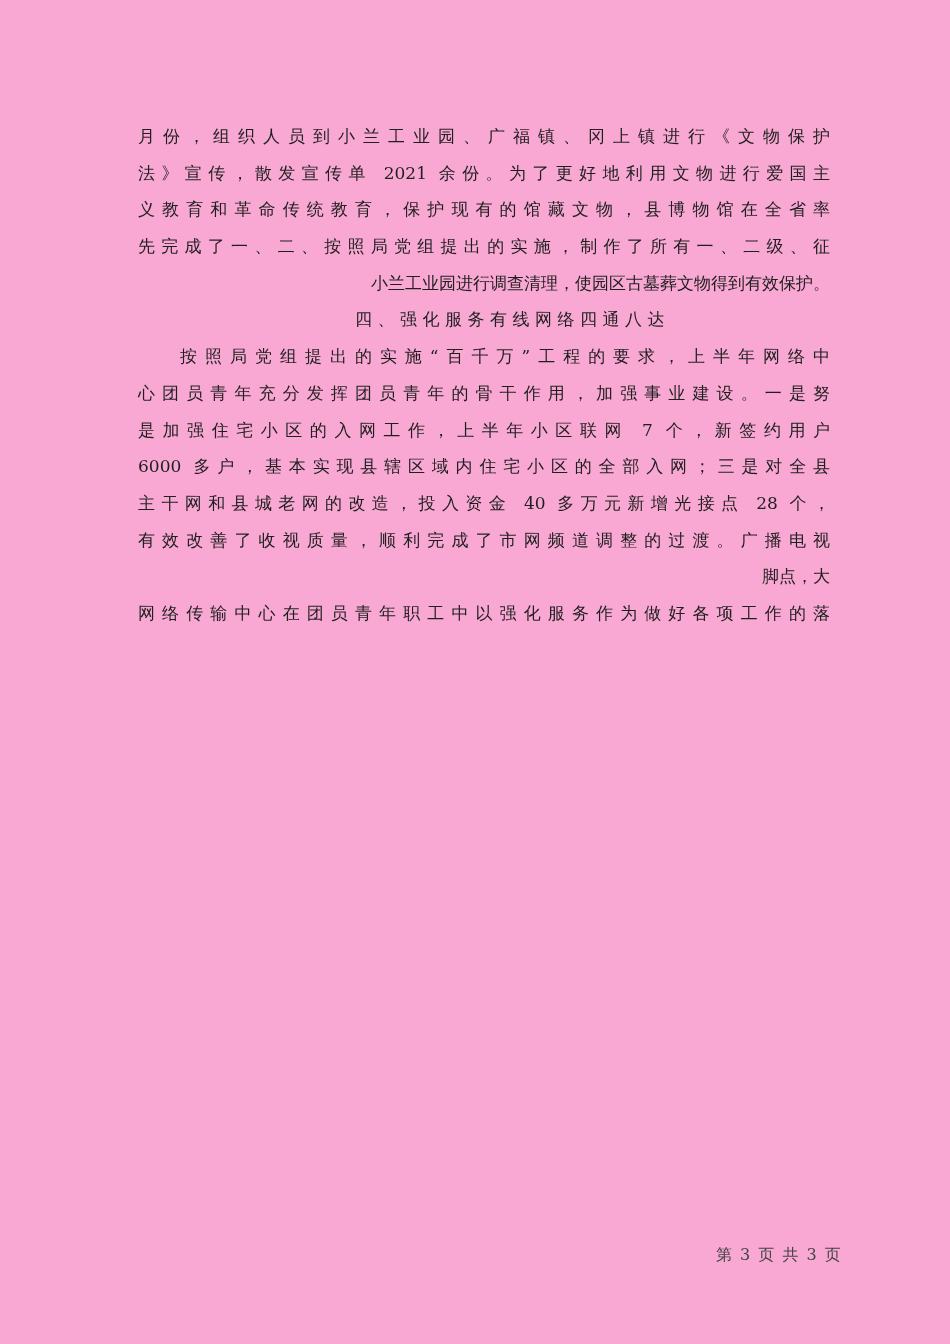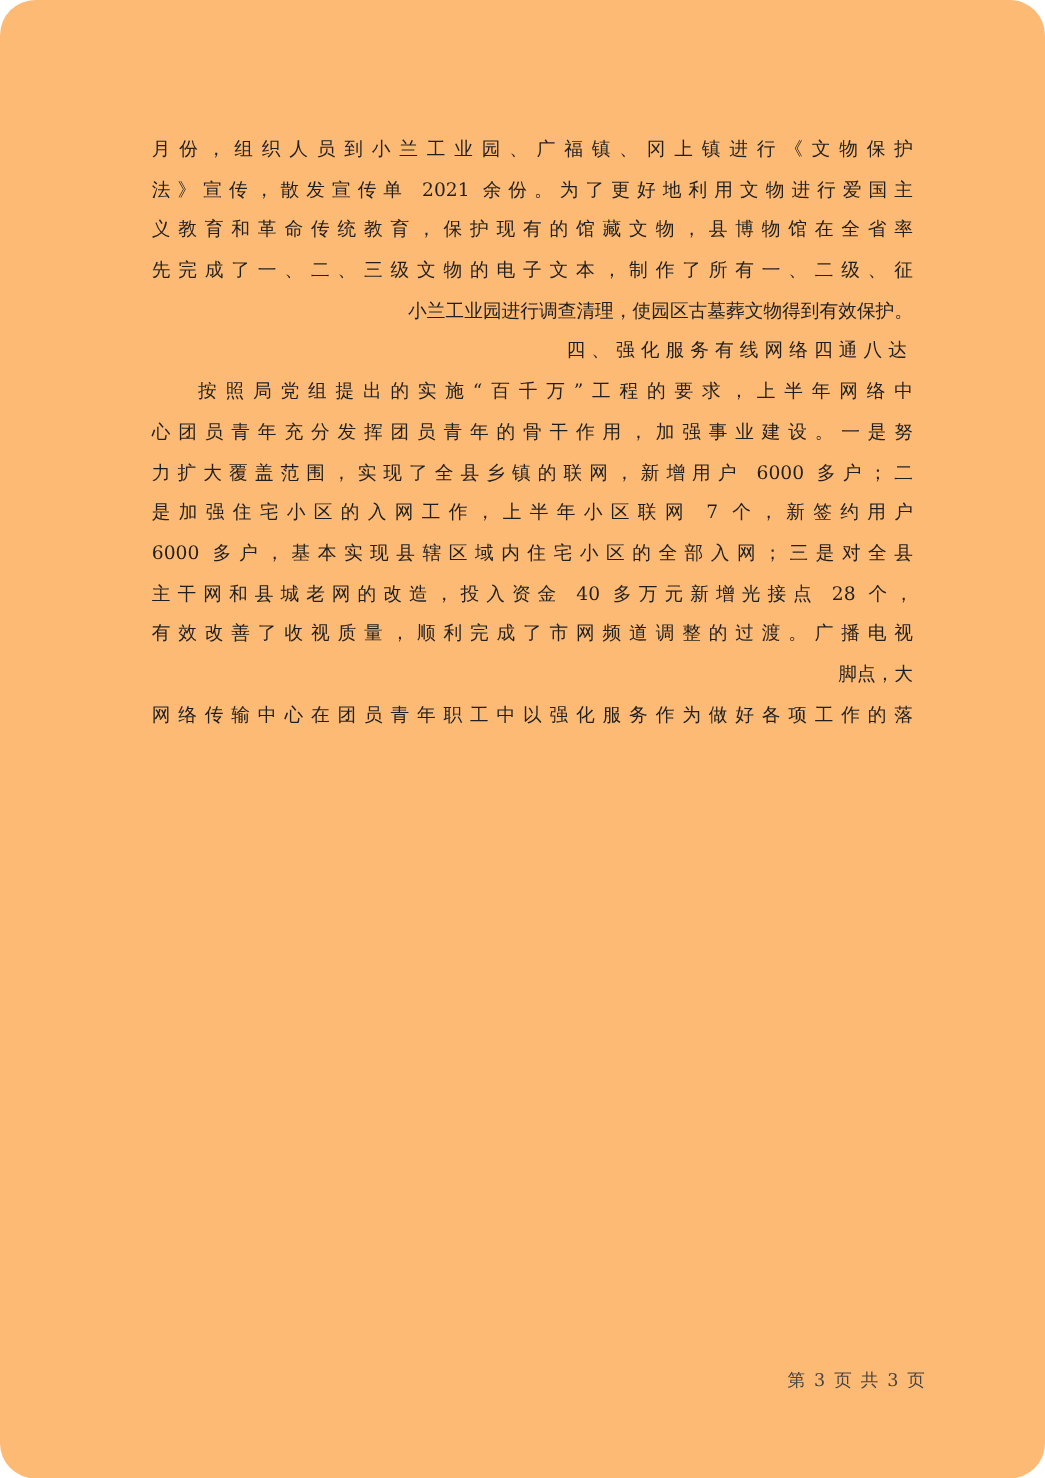--- a/index.html
+++ b/index.html
@@ -4,24 +4,23 @@
 <style>
   html, body {
     margin: 0;
     padding: 0;
     background: #ffffff;
   }
   .page {
     position: relative;
     width: 950px;
     height: 1344px;
-    background: #fdba74;
+    background: #f9a8d4;
     overflow: hidden;
     font-family: "DejaVu Serif", "Liberation Serif", serif;
-    border-radius: 32px;
   }
   .doc-body {
     position: absolute;
     left: 138px;
     top: 118px;
     width: 692px;
     font-size: 17px;
     line-height: 36.7px;
     color: #1f1f1f;
   }
@@ -40,47 +39,46 @@
     text-indent: 42px;
   }
   
   .plain {
     text-align: right;
   }
   
   .heading {
     text-indent: 57px;
     letter-spacing: 5.5px;
-    text-align: right;
+    text-align: center;
   }
   .footer {
     position: absolute;
     left: 716px;
     top: 1245px;
     font-size: 16px;
     letter-spacing: 1.5px;
     color: #444444;
     white-space: nowrap;
     text-align: right;
   }
 </style>
 </head>
 <body>
 
 <div class="page">
   <div class="doc-body">
       <div class="line justify">月份，组织人员到小兰工业园、广福镇、冈上镇进行《文物保护</div>
       <div class="line justify">法》宣传，散发宣传单 2021 余份。为了更好地利用文物进行爱国主</div>
       <div class="line justify">义教育和革命传统教育，保护现有的馆藏文物，县博物馆在全省率</div>
-      <div class="line justify">先完成了一、二、三级文物的电子文本，制作了所有一、二级、征</div>
+      <div class="line justify">先完成了一、二、按照局党组提出的实施，制作了所有一、二级、征</div>
       <div class="line plain">小兰工业园进行调查清理，使园区古墓葬文物得到有效保护。</div>
       <div class="line heading">四、强化服务有线网络四通八达</div>
       <div class="line justify-indent">按照局党组提出的实施“百千万”工程的要求，上半年网络中</div>
       <div class="line justify">心团员青年充分发挥团员青年的骨干作用，加强事业建设。一是努</div>
-      <div class="line justify">力扩大覆盖范围，实现了全县乡镇的联网，新增用户 6000 多户；二</div>
       <div class="line justify">是加强住宅小区的入网工作，上半年小区联网 7 个，新签约用户</div>
       <div class="line justify">6000 多户，基本实现县辖区域内住宅小区的全部入网；三是对全县</div>
       <div class="line justify">主干网和县城老网的改造，投入资金 40 多万元新增光接点 28 个，</div>
       <div class="line justify">有效改善了收视质量，顺利完成了市网频道调整的过渡。广播电视</div>
       <div class="line plain">脚点，大</div>
       <div class="line justify">网络传输中心在团员青年职工中以强化服务作为做好各项工作的落</div>
     </div>
   <div class="footer">第 3 页 共 3 页</div>
 </div>
 

